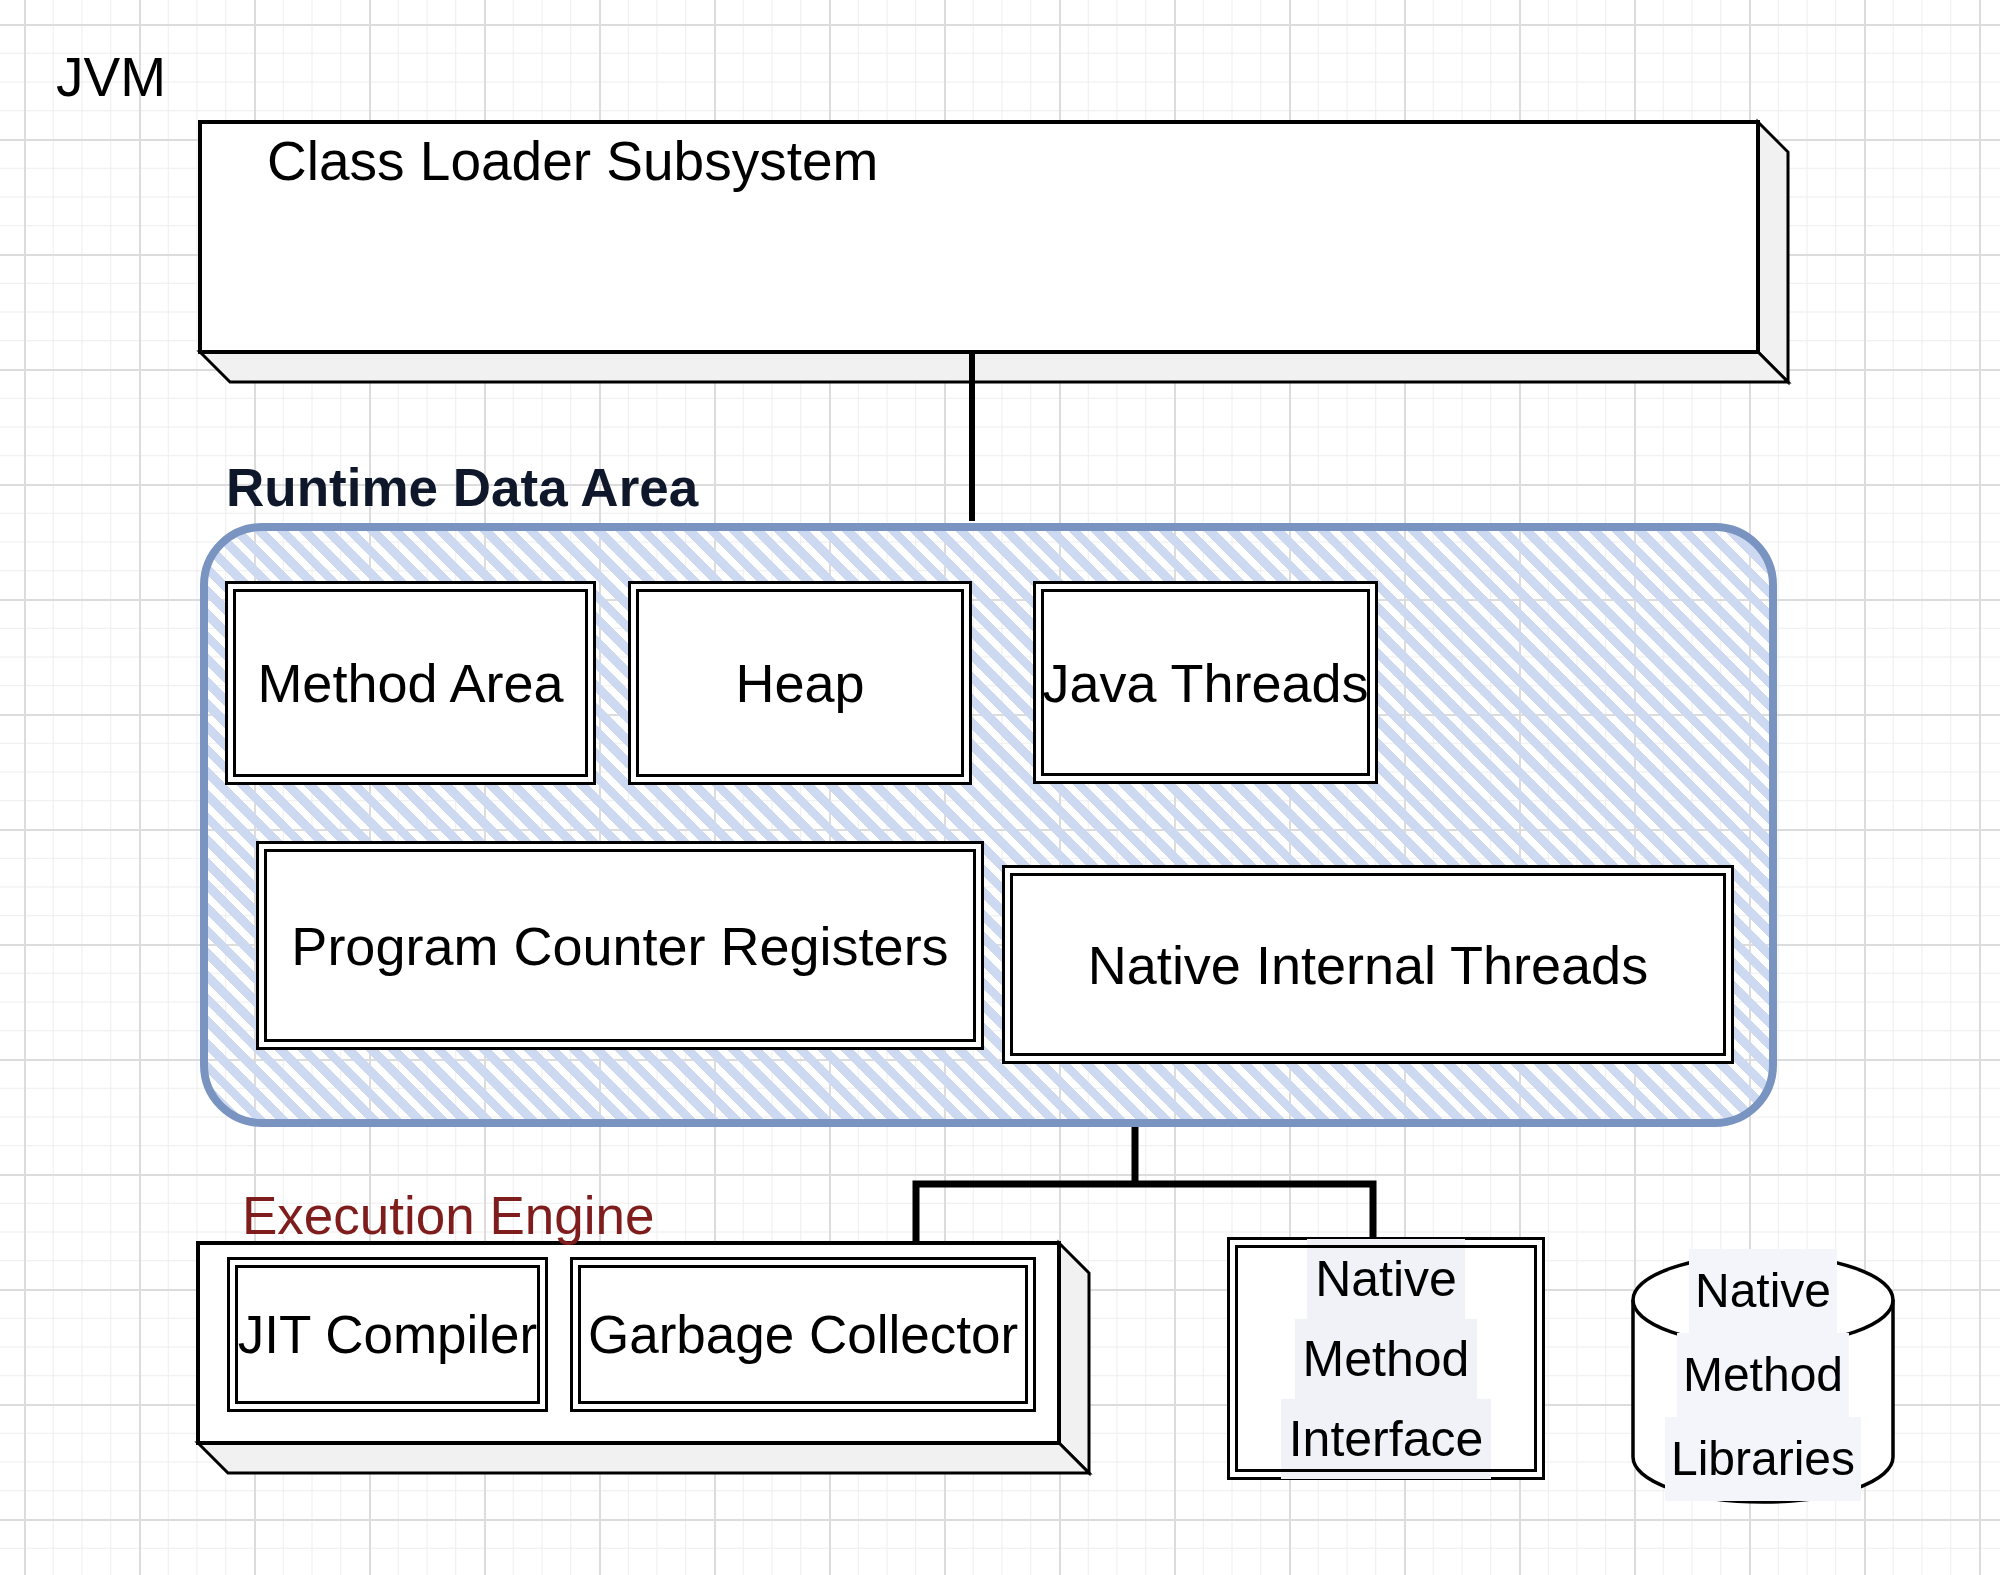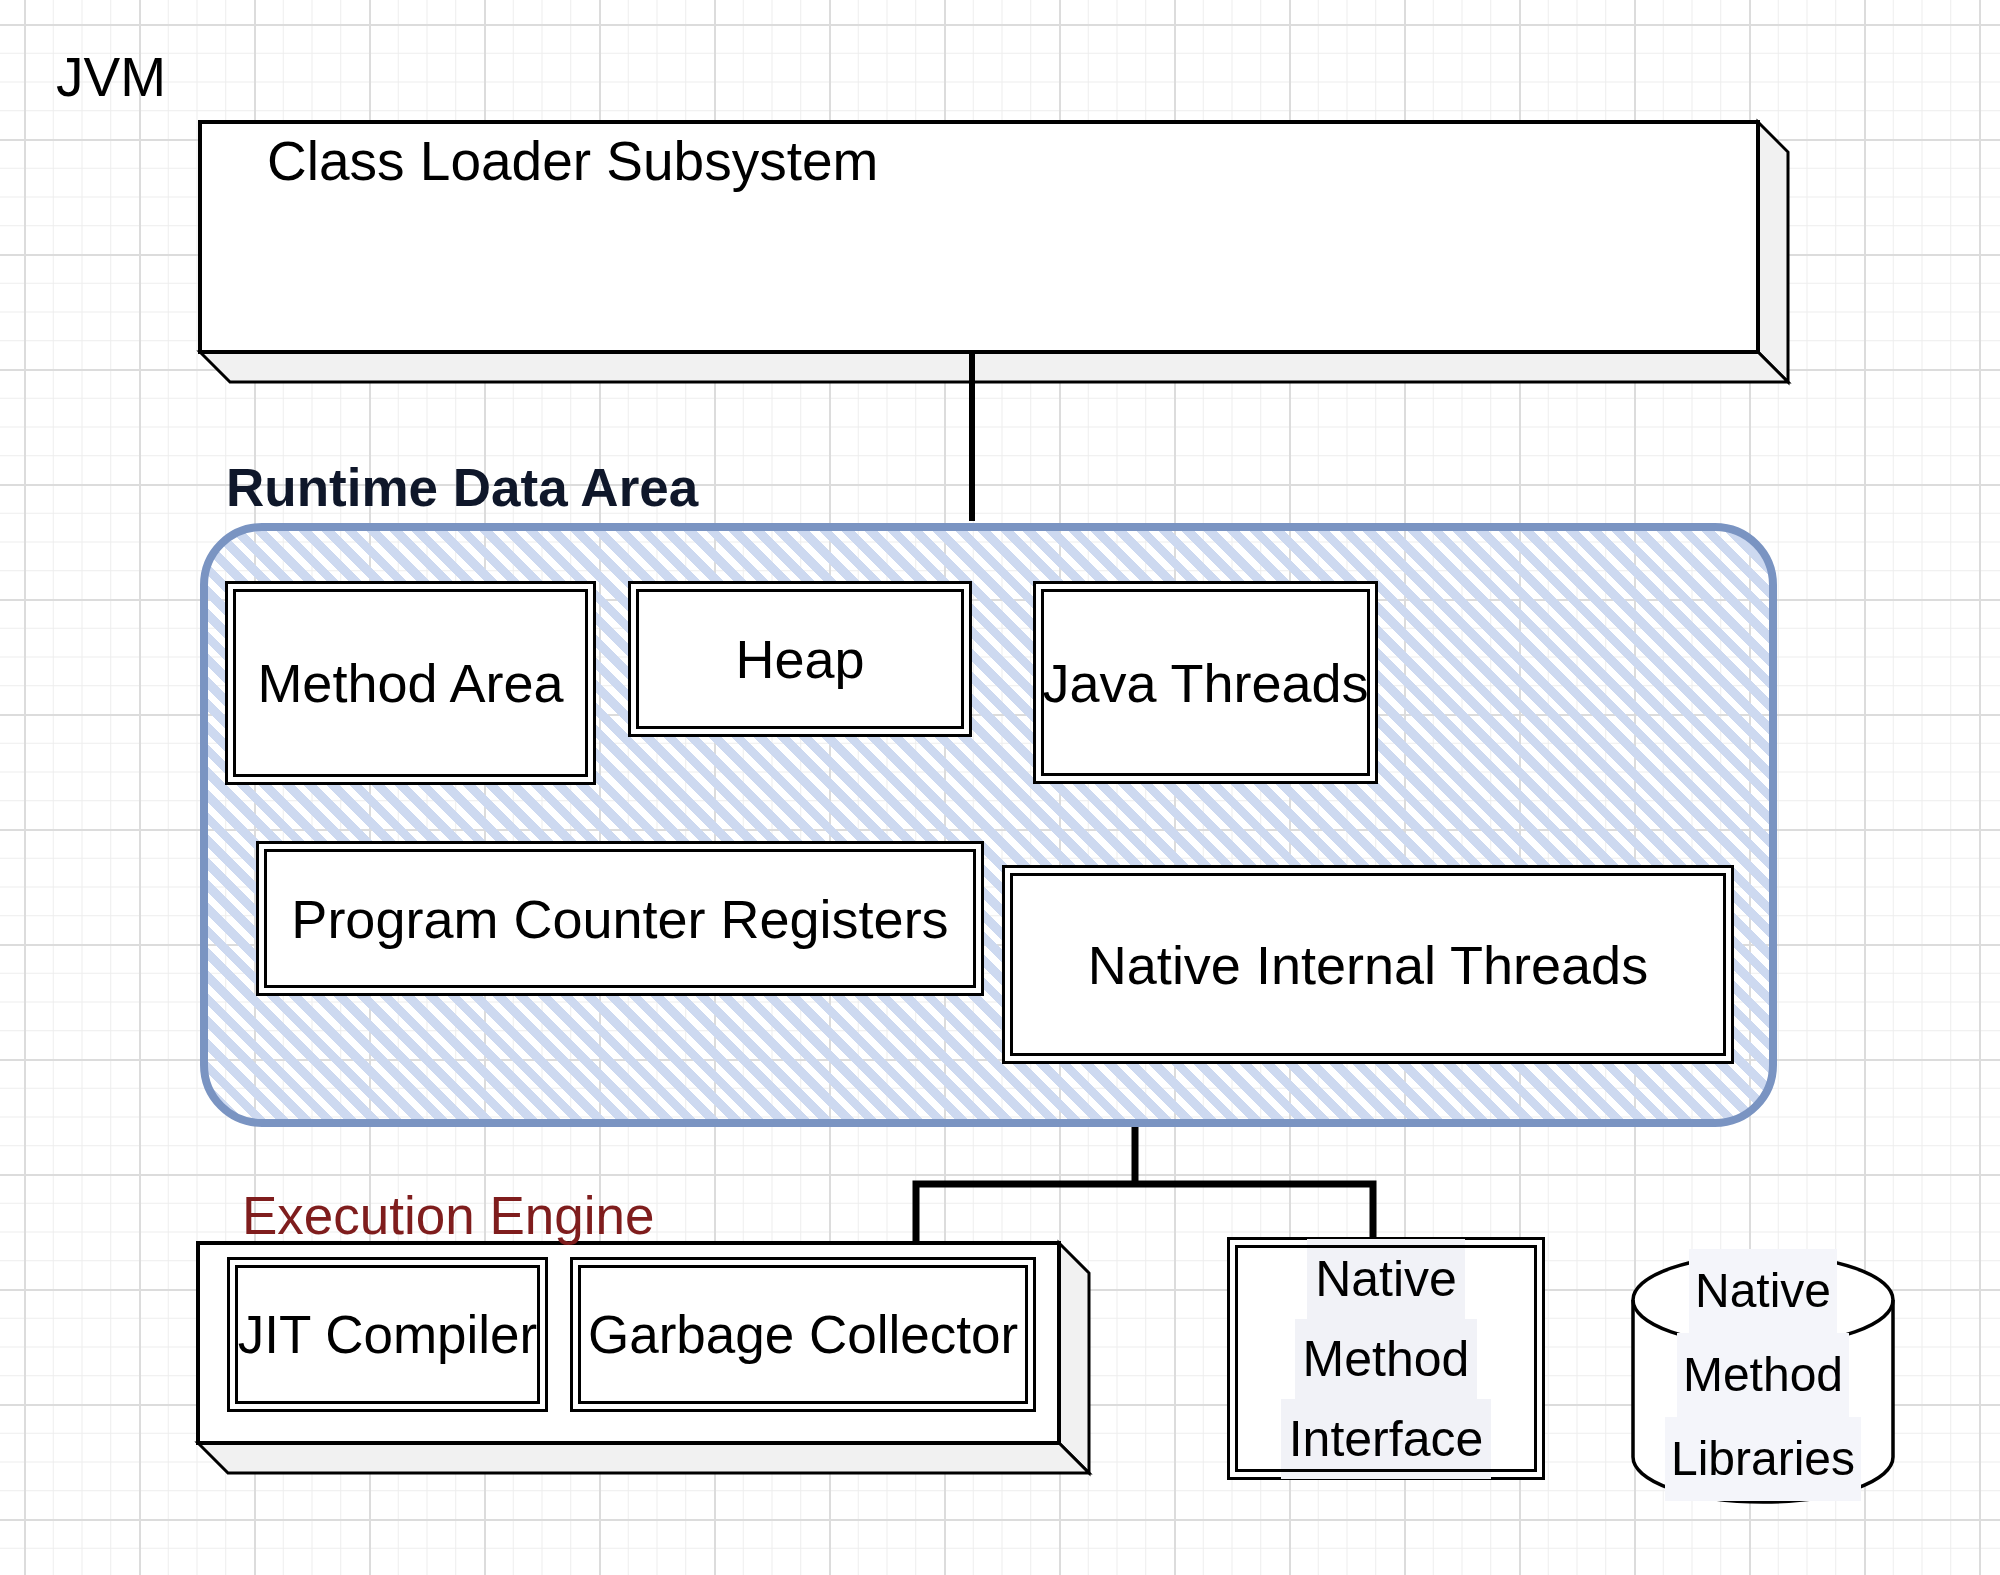--- a/index.html
+++ b/index.html
@@ -29,23 +29,23 @@
   
   #shapes-svg{position:absolute;left:0;top:0;z-index:2;}
   
   .dbox{
     position:absolute;z-index:3;box-sizing:border-box;background:#fff;
     border:3px solid #000;display:flex;align-items:center;justify-content:center;
     font-size:54px;text-align:center;
   }
   .dbox::before{content:"";position:absolute;inset:5px;border:3px solid #000;pointer-events:none;}
   #box-method-area{left:225px;top:581px;width:371px;height:204px;}
-  #box-heap{left:628px;top:581px;width:344px;height:156px;}
+  #box-heap{left:628px;top:581px;width:344px;height:204px;}
   #box-java-threads{left:1033px;top:581px;width:345px;height:203px;}
-  #box-pcr{left:256px;top:841px;width:728px;height:155px;}
+  #box-pcr{left:256px;top:841px;width:728px;height:209px;}
   #box-nit{left:1002px;top:841px;width:732px;height:199px;margin-top:24px;}
   #box-jit{left:227px;top:1257px;width:321px;height:155px;font-size:53px;}
   #box-gc{left:570px;top:1257px;width:466px;height:155px;font-size:53px;}
   #box-nmi{left:1227px;top:1237px;width:318px;height:243px;flex-direction:column;font-size:50px;line-height:80px;}
   #box-nmi .hl{background:#f1f2f7;padding:0 8px;}
   
   #cyl-label{
     position:absolute;z-index:3;left:1633px;top:1250px;width:260px;height:250px;
     display:flex;flex-direction:column;align-items:center;justify-content:center;
     font-size:48px;line-height:84px;text-align:center;

